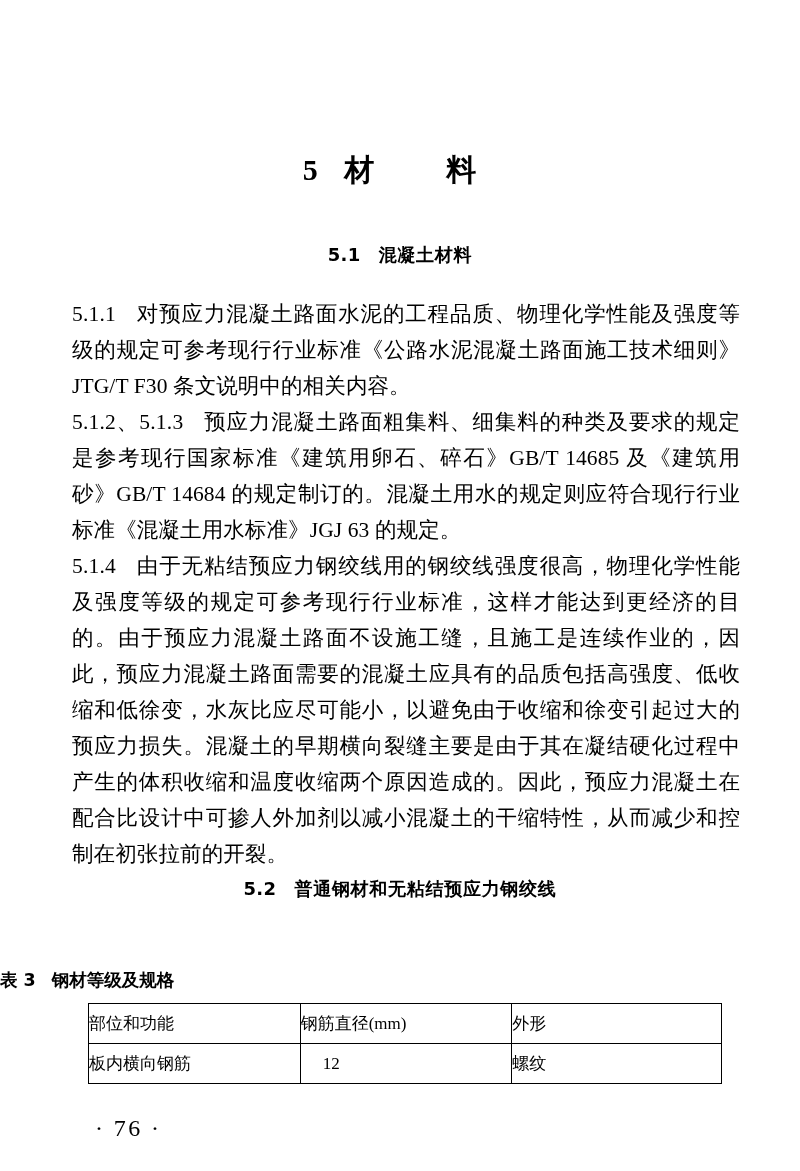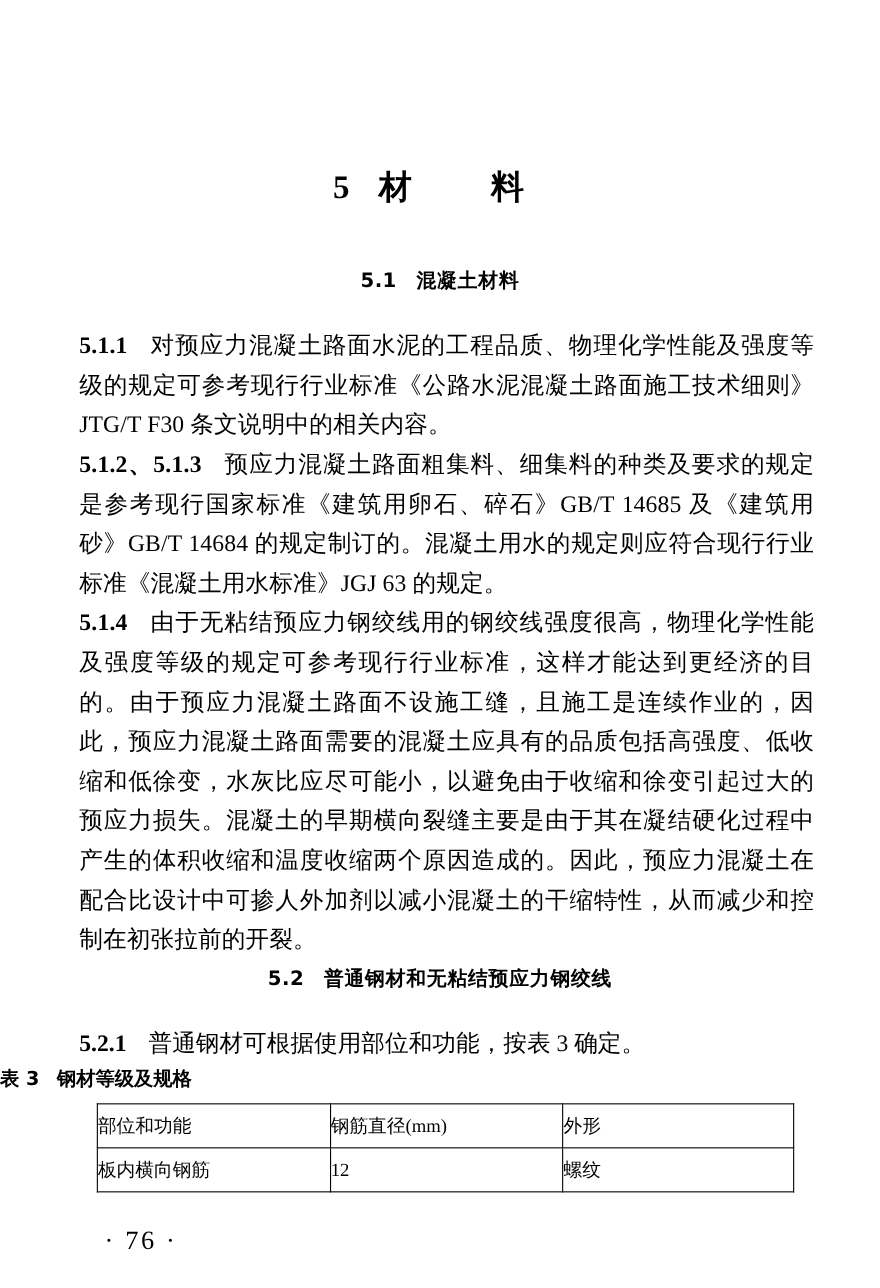--- a/index.html
+++ b/index.html
@@ -65,21 +65,21 @@
   p.para {
     margin: 0 0 0 0;
     font-size: 21.5px;
     line-height: 36px;
     text-align: justify;
     text-justify: inter-ideograph;
     letter-spacing: 0.005em;
     font-family: "Liberation Serif", "DejaVu Serif", serif;
   }
   p.para .lbl {
-    font-weight: 700;
+    font-weight: 400;
     letter-spacing: 0.01em;
   }
   p.para .gap { display: inline-block; width: 20px; }
 
   
   .clause-521 {
     position: absolute;
     left: 72px;
     top: 930px;
     width: 668px;
@@ -116,21 +116,21 @@
     text-align: left;
     font-size: 17px;
     height: 39px;
     padding: 0;
     vertical-align: middle;
   }
   .data-table col.c1 { width: 212px; }
   .data-table col.c2 { width: 212px; }
   .data-table col.c3 { width: 210px; }
   .data-table tr.head td { font-weight: 400; }
-  .data-table td.numcell { font-family: "Liberation Serif", "DejaVu Serif", serif; }
+  .data-table td.numcell { font-family: "Liberation Serif", "DejaVu Serif", serif; padding-left: 22px; }
 
   
   .footer {
     position: absolute;
     left: 95px;
     top: 1100px;
     font-family: "Liberation Serif", "DejaVu Serif", serif;
     font-size: 24px;
     letter-spacing: 0.10em;
     margin-top: 15px;
@@ -162,23 +162,20 @@
     <p class="para">
       <span class="lbl">5.1.4</span><span class="gap"></span><span>由于无粘结预应力钢绞线用的钢绞线强度很高，物理化学性能及强度等级的规定可参考现行行业标准，这样才能达到更经济的目的。由于预应力混凝土路面不设施工缝，且施工是连续作业的，因此，预应力混凝土路面需要的混凝土应具有的品质包括高强度、低收缩和低徐变，水灰比应尽可能小，以避免由于收缩和徐变引起过大的预应力损失。混凝土的早期横向裂缝主要是由于其在凝结硬化过程中产生的体积收缩和温度收缩两个原因造成的。因此，预应力混凝土在配合比设计中可掺人外加剂以减小混凝土的干缩特性，从而减少和控制在初张拉前的开裂。</span>
     </p>
 
   </div>
 
   <div class="section-heading" id="sec-52">
     <span class="sec-num">5.2</span><span class="sec-txt">普通钢材和无粘结预应力钢绞线</span>
   </div>
 
-  <div class="clause-521">
-    <span class="lbl">5.2.1</span><span class="gap"></span><span>普通钢材可根据使用部位和功能，按表 3 确定。</span>
-  </div>
 
   <div class="table-caption">
     <span class="cap-num">表 3</span><span>钢材等级及规格</span>
   </div>
 
   <table class="data-table">
     <colgroup>
       <col class="c1">
         <col class="c2">
         <col class="c3">

